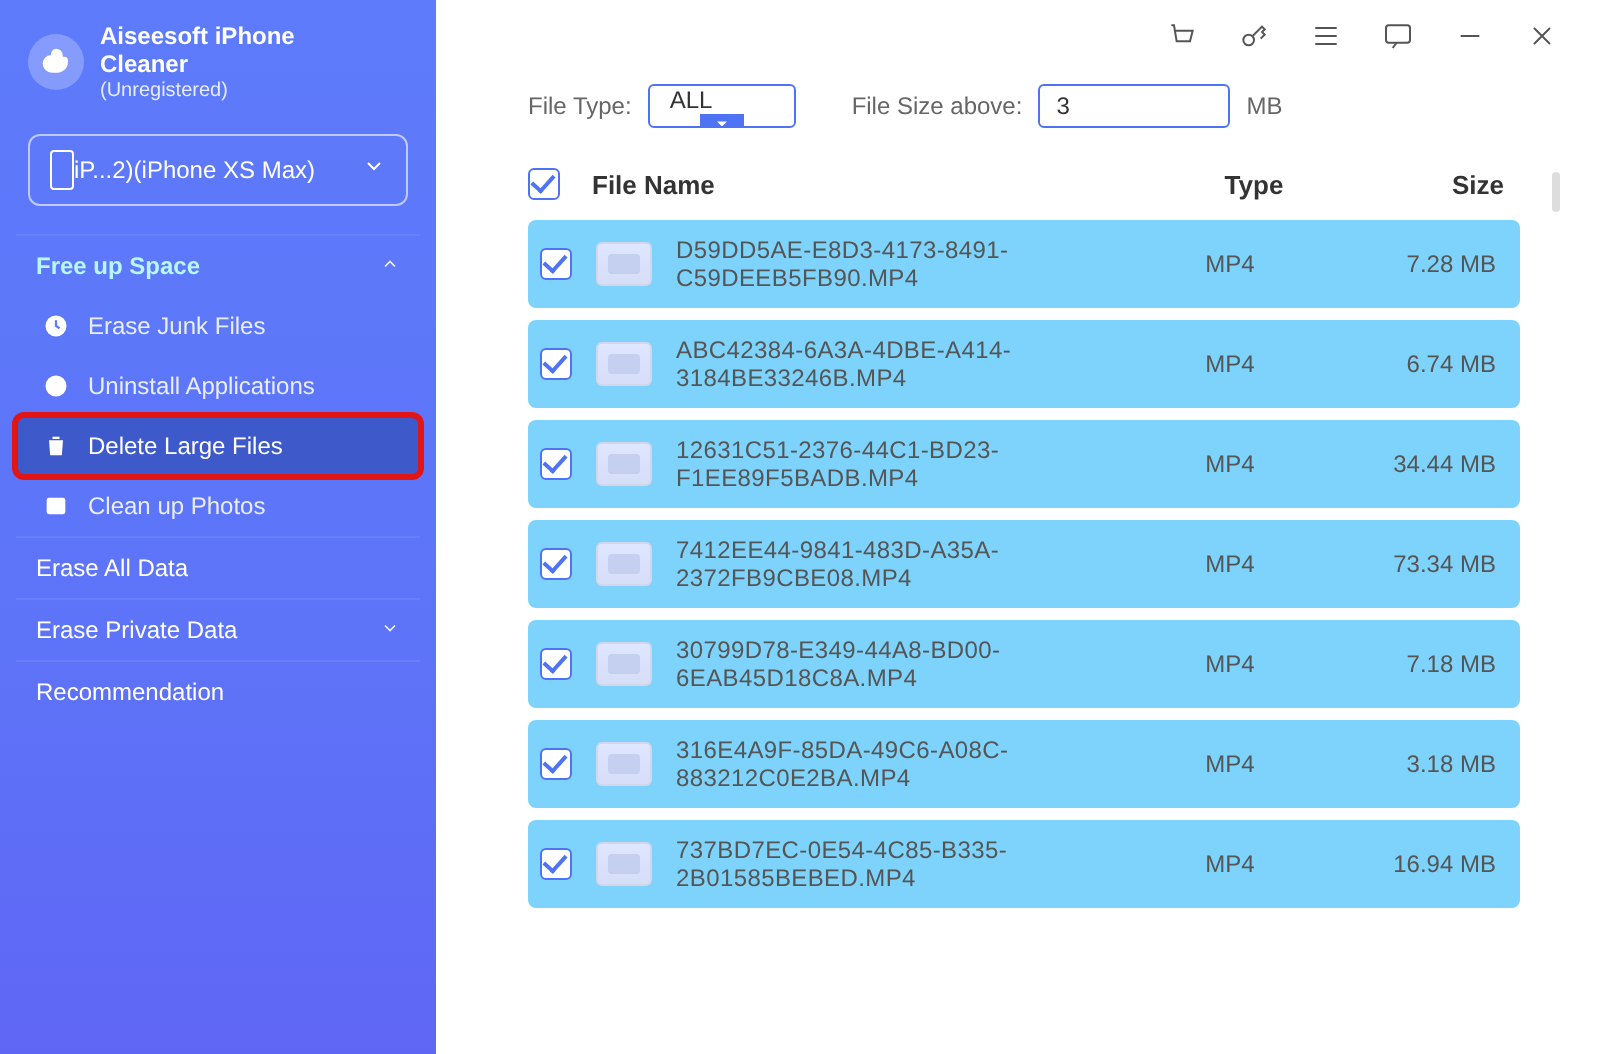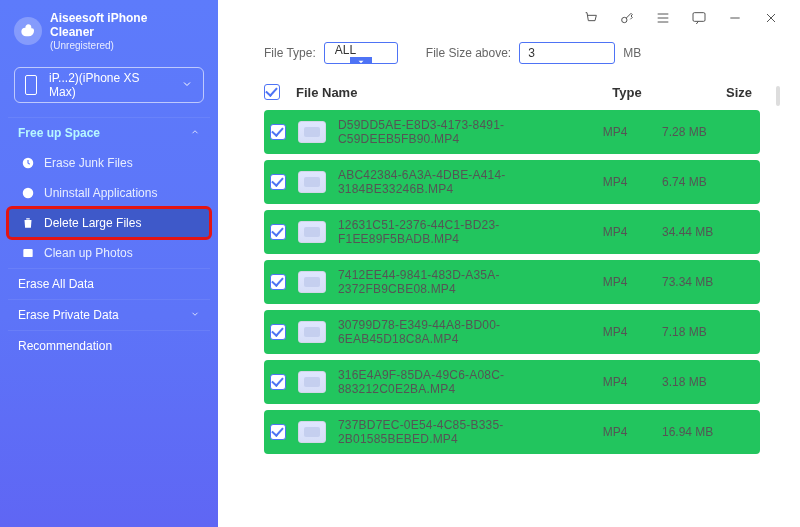--- a/index.html
+++ b/index.html
@@ -8,21 +8,21 @@
 
 
 .sidebar { width: 218px; background: linear-gradient(180deg,#5d7bfb 0%, #5d74f8 60%, #5f66f4 100%); color: #fff; display: flex; flex-direction: column; padding: 8px 8px 12px 8px; }
 .brand { display: flex; align-items: center; gap: 8px; padding: 4px 6px 12px 6px; }
 .brand-logo { width: 28px; height: 28px; border-radius: 50%; background: rgba(255,255,255,.25); display: flex; align-items: center; justify-content: center; }
 .brand-logo svg { width: 16px; height: 16px; fill: #fff; }
 .brand-text .t1 { font-size: 12px; font-weight: 600; line-height: 1.15; }
 .brand-text .t2 { font-size: 12px; font-weight: 600; line-height: 1.15; }
 .brand-text .t3 { font-size: 10px; opacity: .85; }
 
-.device { margin: 4px 6px 10px 6px; border: 1px solid rgba(255,255,255,.6); border-radius: 6px; height: 36px; display: flex; align-items: center; gap: 12px; padding: 0 10px; cursor: pointer; }
+.device { margin: 4px 6px 10px 6px; border: 1px solid rgba(255,255,255,.6); border-radius: 6px; height: 36px; display: flex; align-items: center; gap: 0; padding: 0 10px; cursor: pointer; }
 .device .ph { width: 12px; height: 20px; border: 1.5px solid #fff; border-radius: 2px; }
 .device .lbl { font-size: 12px; flex: 1; }
 .device .chev svg { width: 12px; height: 12px; stroke: #fff; fill: none; }
 
 .nav-group { margin-top: 4px; }
 .nav-head { display: flex; align-items: flex-start; justify-content: space-between; padding: 8px 10px; font-size: 12px; font-weight: 600; color: #b7f7ff; cursor: pointer; border-top: 1px solid rgba(255,255,255,.08); }
 .nav-head.white { color: #fff; font-weight: 500; }
 .nav-head .chev svg { width: 10px; height: 10px; stroke: #fff; fill: none; opacity: .9; }
 .nav-item { display: flex; align-items: center; gap: 8px; padding: 7px 10px 7px 12px; font-size: 12px; color: #e8eeff; cursor: pointer; border-radius: 4px; }
 .nav-item .ico { width: 16px; height: 16px; display: inline-flex; align-items: center; justify-content: center; }
@@ -44,27 +44,27 @@
 .numtxt { border: 1px solid #4e73f5; border-radius: 3px; height: 22px; width: 96px; padding: 0 8px; font-size: 12px; color: #333; outline: none; }
 
 .table { padding: 0 40px 0 46px; flex: 1; overflow: hidden; position: relative; }
 .table .thead { display: flex; align-items: center; gap: 8px; padding: 8px 0; font-size: 13px; font-weight: 700; color: #333; }
 .table .thead .col-name { flex: 1; padding-left: 8px; }
 .table .thead .col-type { width: 70px; text-align: center; }
 .table .thead .col-size { width: 90px; text-align: right; padding-right: 8px; }
 .table .scrollhint { position: absolute; right: 20px; top: 10px; width: 4px; height: 20px; background: #ddd; border-radius: 2px; }
 
 .tbody { display: flex; flex-direction: column; gap: 6px; margin-top: 2px; }
-.row { display: flex; align-items: center; gap: 12px; background: #22c55e; border-radius: 4px; padding: 8px 8px 8px 6px; }
+.row { display: flex; align-items: center; gap: 12px; background: #7dd3fc; border-radius: 4px; padding: 8px 8px 8px 6px; }
 .row .chk { width: 16px; height: 16px; }
 .row .thumb { width: 28px; height: 22px; border: 1px solid #d2d6e8; border-radius: 3px; background: linear-gradient(180deg,#dfe6ff 0%, #d6def7 100%); position: relative; }
 .row .thumb::after { content: ""; position: absolute; inset: 5px; background: #c5cfef; border-radius: 2px; }
 .row .fname { flex: 1; font-size: 12px; color: #555; letter-spacing: .2px; }
 .row .ftype { width: 70px; text-align: center; font-size: 12px; color: #555; }
-.row .fsize { width: 90px; font-size: 12px; color: #555; padding-right: 4px; }
+.row .fsize { width: 90px; text-align: right; font-size: 12px; color: #555; padding-right: 4px; }
 
 
 .cb { appearance: none; width: 16px; height: 16px; border: 1.5px solid #4e73f5; border-radius: 3px; position: relative; cursor: pointer; background:#fff; }
 .cb:checked::after { content: ""; position: absolute; left: 3px; top: 0px; width: 5px; height: 9px; border: solid #4e73f5; border-width: 0 2px 2px 0; transform: rotate(42deg); }
 
 .footer { display: flex; align-items: center; gap: 12px; padding: 14px 30px 18px 46px; }
 .btn { height: 28px; border-radius: 4px; font-size: 13px; cursor: pointer; display: inline-flex; align-items: center; justify-content: center; }
 .btn-back { border: 1.5px solid #2bbd3a; background: #fff; color: #2bbd3a; width: 112px; font-weight: 600; }
 .spacer { flex: 1; }
 .bk { display: flex; align-items: center; gap: 4px; font-size: 12px; color: #555; }

